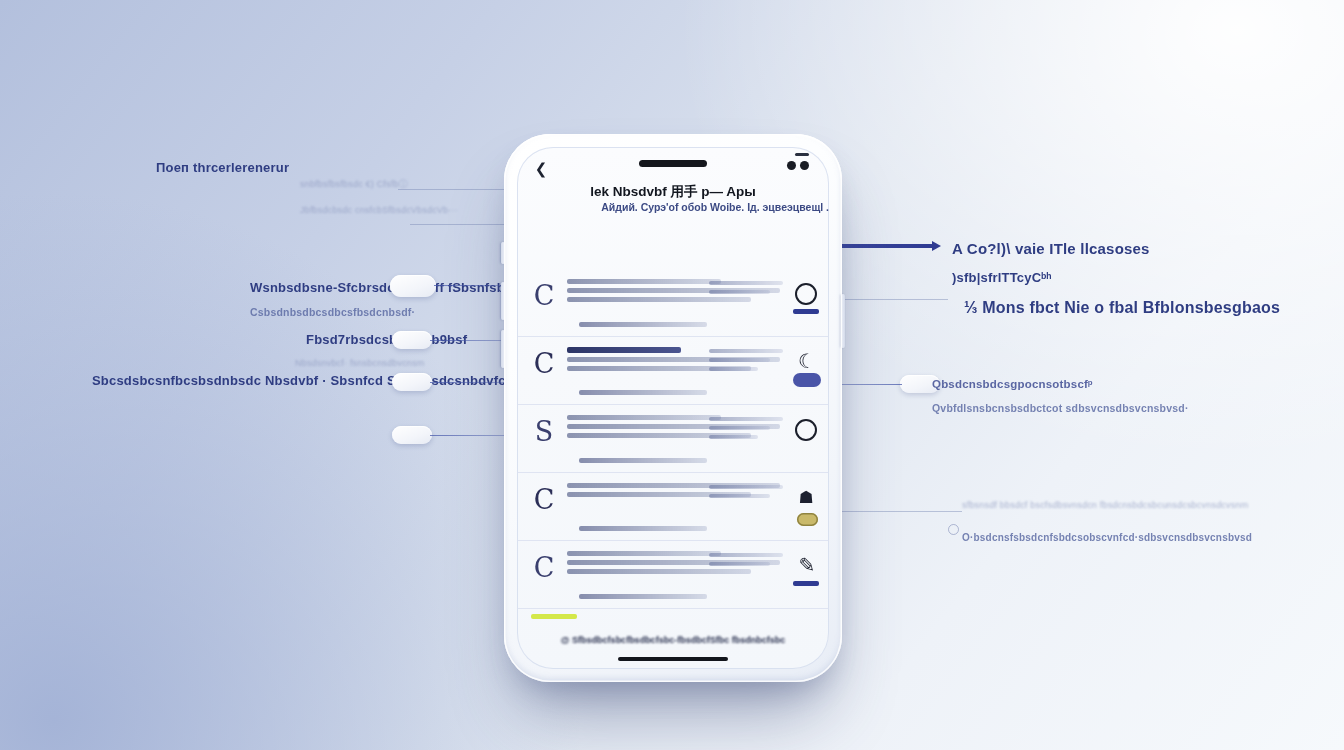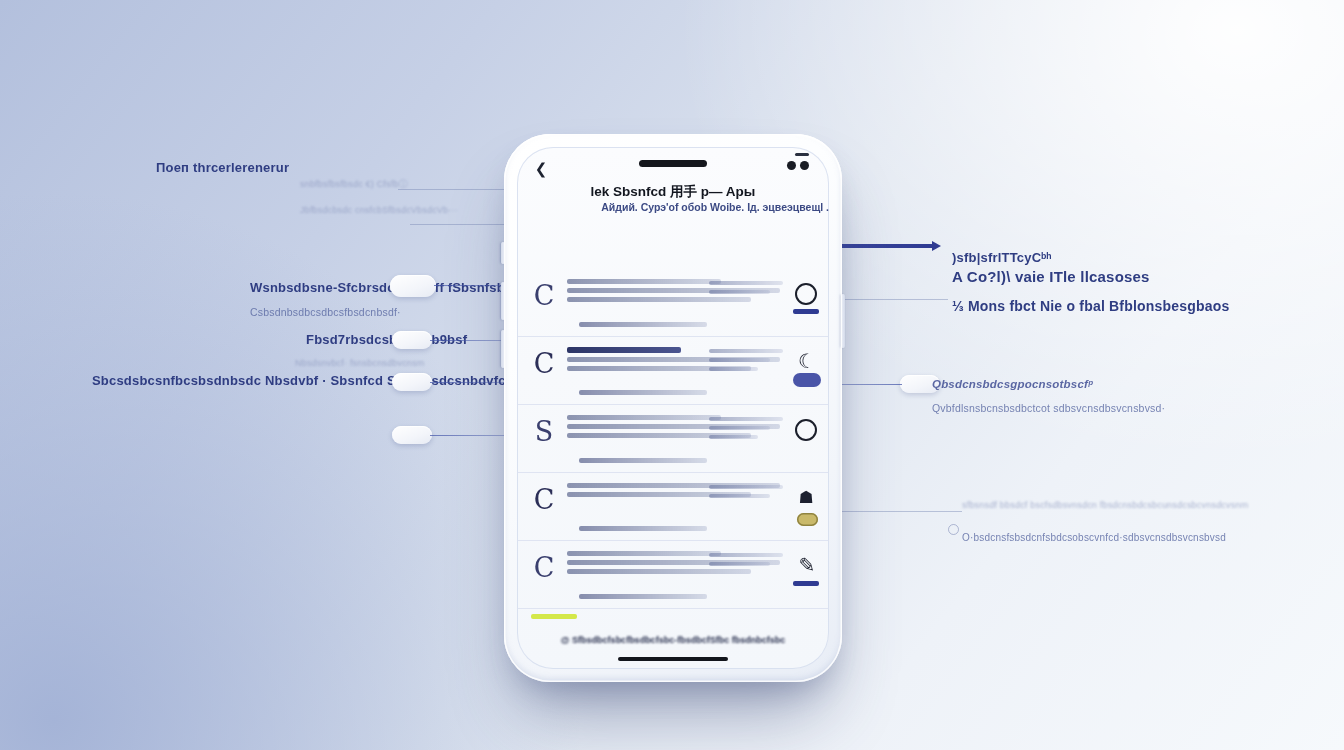--- a/index.html
+++ b/index.html
@@ -13,21 +13,21 @@
       linear-gradient(128deg, #b3c0dd 0%, #c6d0e6 26%, #dde4ef 52%, #eef2f8 74%, #f6f9fc 100%);
   }
 
   
   .anno { position: absolute; color: #3b4a8c; letter-spacing: .2px; }
   .anno .hd {
     font-size: 13px; font-weight: 700; color: #2f3d82;
     filter: blur(.55px); white-space: nowrap; line-height: 1.35;
   }
   .anno .sb {
-    font-size: 10.5px; font-weight: 400; color: #5b6aa3;
+    font-size: 10.5px; font-weight: 700; color: #5b6aa3;
     filter: blur(.75px); white-space: nowrap; line-height: 1.5; opacity: .82;
   }
   .anno .faint {
     font-size: 9px; color: #8a96bd; filter: blur(1px); white-space: nowrap; opacity: .7;
   }
 
   
   .pill {
     position: absolute; width: 46px; height: 22px; border-radius: 11px;
     background: linear-gradient(160deg,#ffffff 0%,#f3f5fa 60%,#e7ebf4 100%);
@@ -224,30 +224,30 @@
 <div class="pill sm" style="left:392px; top:373px;"></div>
 <div class="lead" style="left:430px; top:382px; width:78px;"></div>
 
 <div class="pill sm" style="left:392px; top:426px;"></div>
 <div class="lead" style="left:430px; top:435px; width:80px;"></div>
 
 <div class="lead thick" style="left:806px; top:244px; width:128px;"></div>
 <div class="arrowhead" style="left:932px; top:241px;"></div>
 
 <div class="anno" style="left:952px; top:239px;">
+  <div class="hd" style="font-size:15px;">A  Co?l)\ vaie  ITle  llcasoses</div>
   <div class="hd" style="margin-top:10px; font-weight:600;">)sfb|sfrlTTcyCᵇʰ</div>
-  <div class="hd" style="font-size:15px;">A  Co?l)\ vaie  ITle  llcasoses</div>
-  <div class="hd" style="margin-top:10px; font-size:14px;">⅓  Mons  fbct  Nie  o fbal  Bfblonsbesgbaos</div>
+  <div class="hd" style="margin-top:10px; font-size:16px;margin-left:12px;">⅓  Mons  fbct  Nie  o fbal  Bfblonsbesgbaos</div>
 </div>
 <div class="lead thin" style="left:840px; top:299px; width:108px;"></div>
 
 <div class="pill sm" style="left:900px; top:375px;"></div>
 <div class="lead rev" style="left:788px; top:384px; width:114px;"></div>
 <div class="anno" style="left:932px; top:376px;">
-  <div class="sb" style="font-size:11.5px; font-weight:700; color:#3a4890;font-style:italic;">Qbsdcnsbdcsgpocnsotbscfᵖ</div>
+  <div class="sb" style="font-size:11.5px; font-weight:700; color:#3a4890;">Qbsdcnsbdcsgpocnsotbscfᵖ</div>
   <div class="sb" style="margin-top:8px;">Qvbfdlsnsbcnsbsdbctcot sdbsvcnsdbsvcnsbvsd·</div>
 </div>
 
 <div class="lead thin" style="left:812px; top:511px; width:150px;"></div>
 <div class="anno" style="left:962px; top:500px;">
   <div class="faint">sfbsnsdf bbsdcf bscfsdbsvnsdcn  fbsdcnsbdcsbcunsdcsbcvnsdcvsnm</div>
   <div class="sb" style="margin-top:20px; font-size:10px;">O·bsdcnsfsbsdcnfsbdcsobscvnfcd·sdbsvcnsdbsvcnsbvsd</div>
 </div>
 <div style="position:absolute; left:948px; top:524px; width:11px; height:11px; border-radius:50%; border:1.4px solid rgba(120,133,178,.55);"></div>
 
@@ -262,21 +262,21 @@
 
     <div class="notch"></div>
     <div class="cam-bar"></div>
     <div class="cam-dots">
         <i></i>
         <i></i>
       </div>
 
     <div id="app-back">❮</div>
 
-    <div class="app-title">lek  Sbsnfcd 用手 p— Apы</div>
+    <div class="app-title">lek  Nbsdvbf 用手 p— Apы</div>
     <div class="app-sub">Айдий. Сурэ'of обоb Woibe. Iд. эцвеэцвещl .</div>
 
 
     <div id="list">
 
       <div class="row">
         <div class="avatar">C</div>
         <div class="rbody">
           <div class="rline t1"></div>
           <div class="rline t2"></div>

